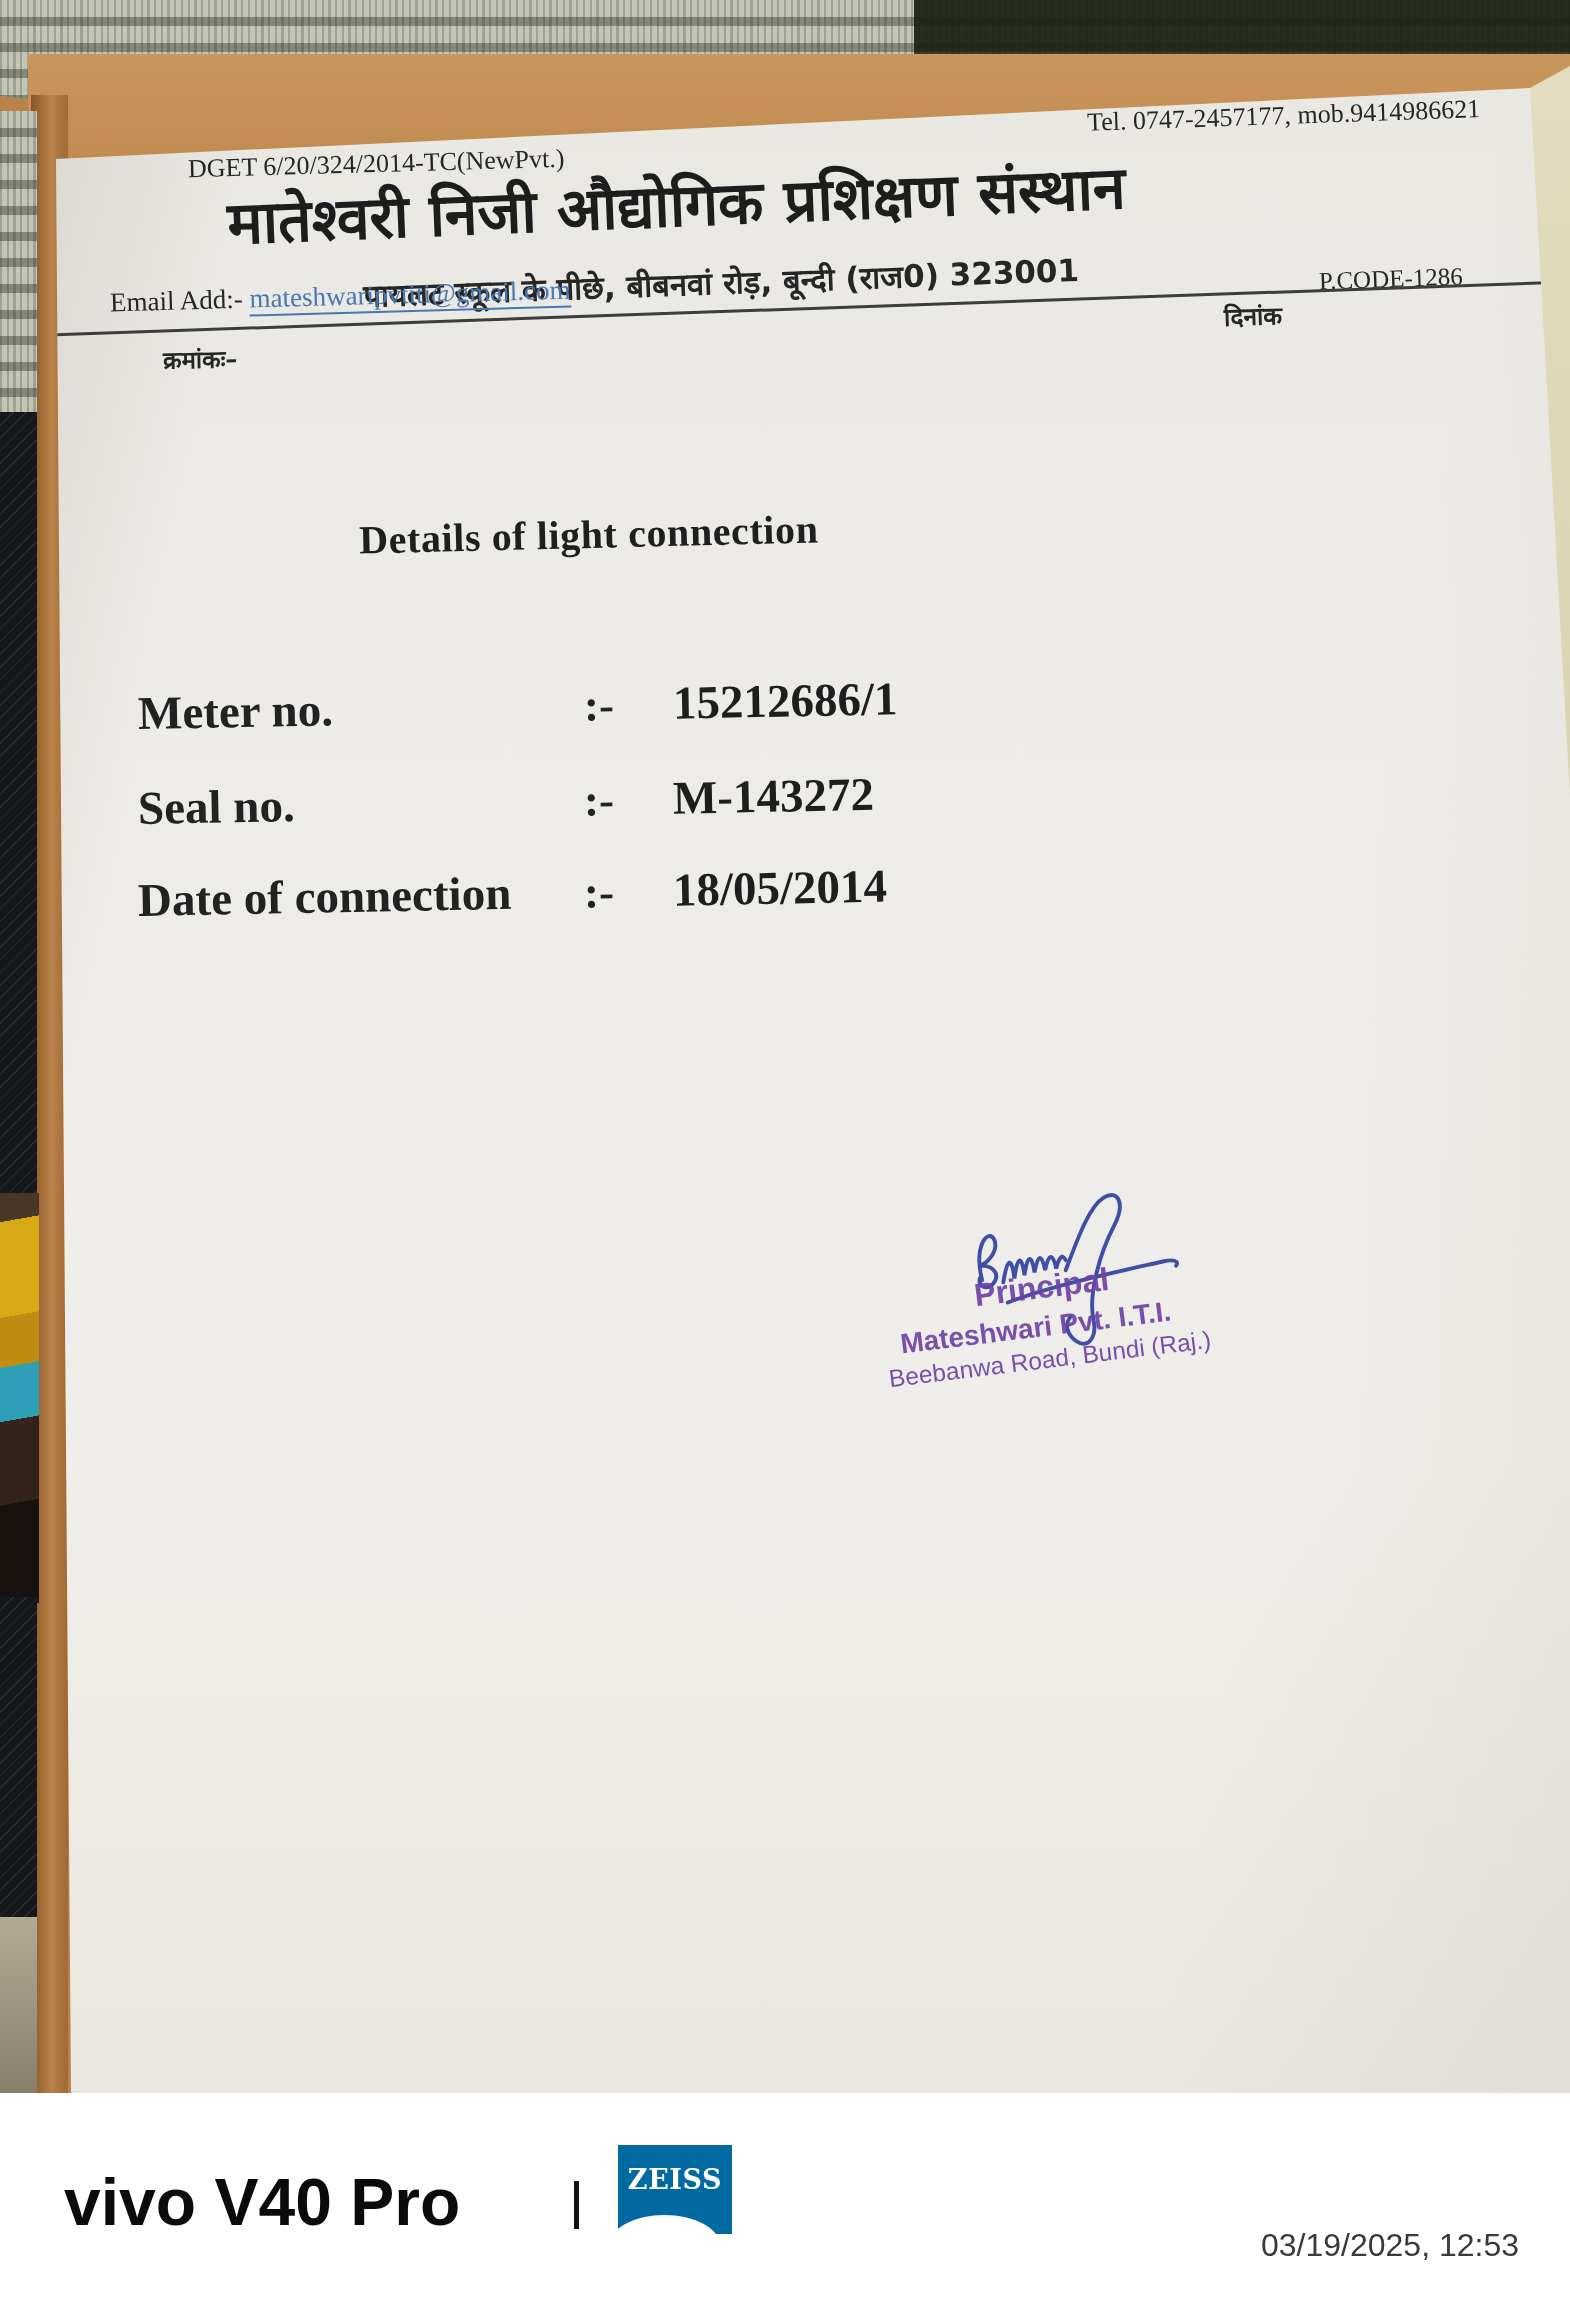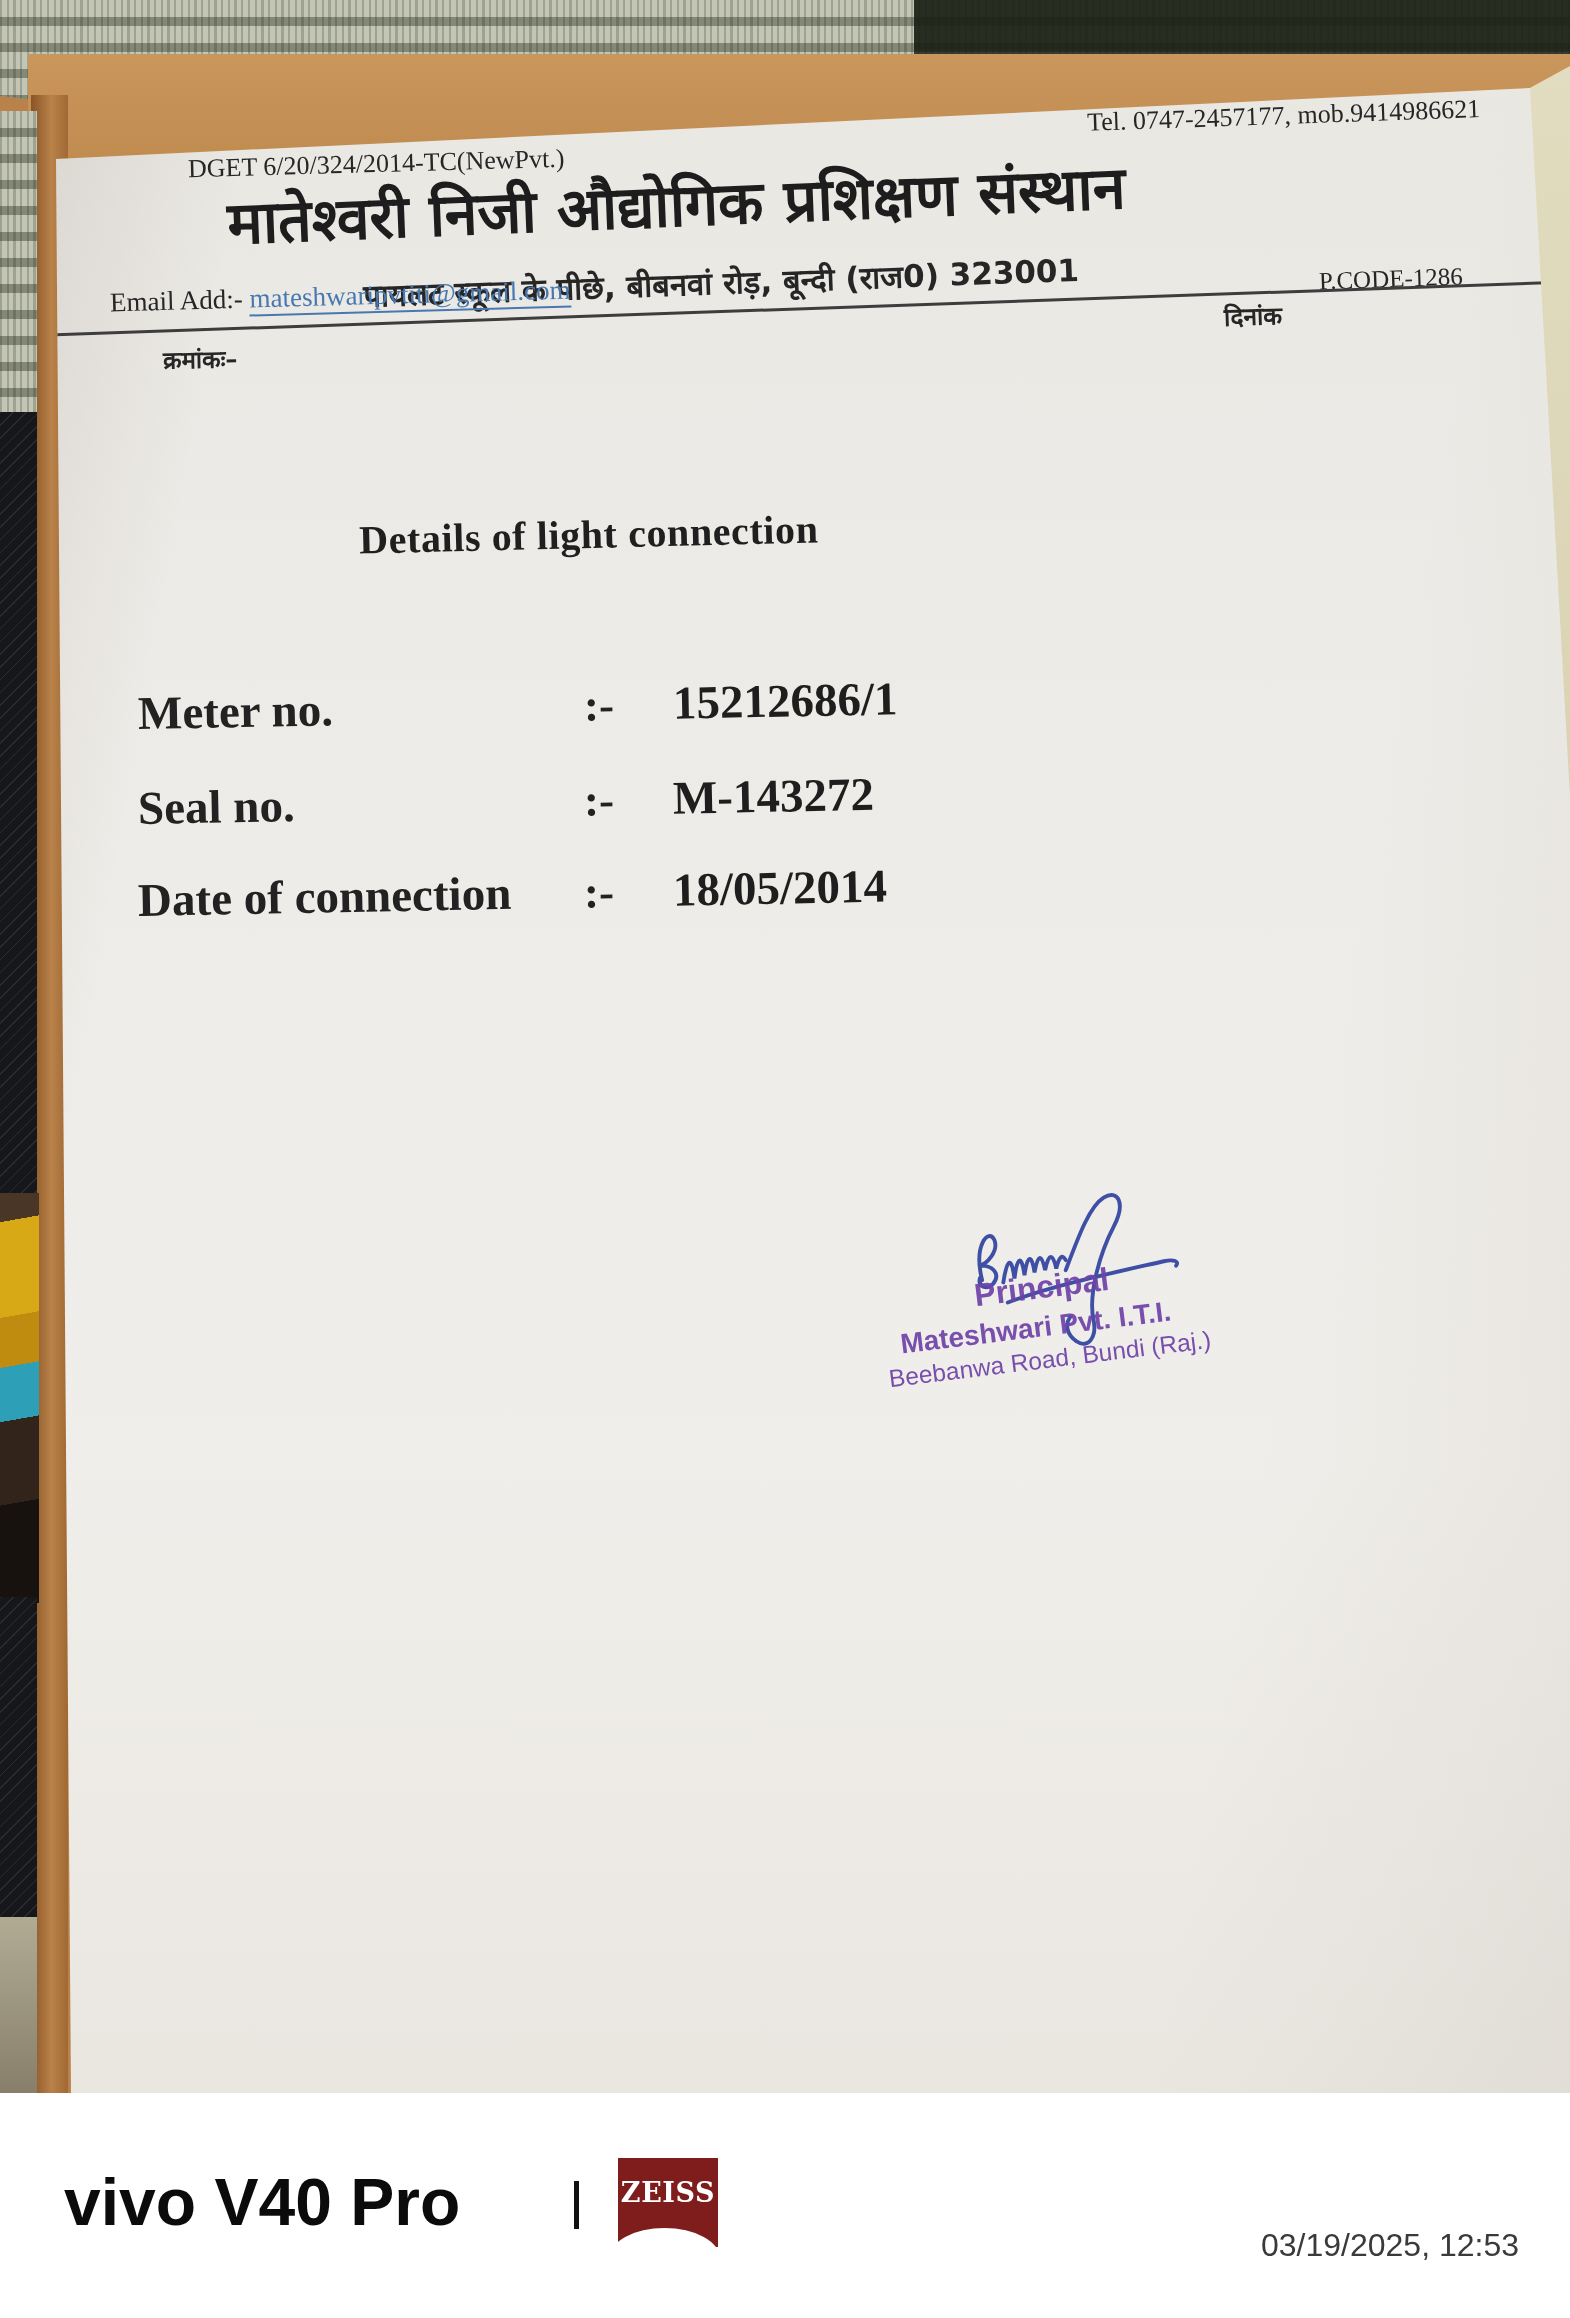--- a/index.html
+++ b/index.html
@@ -89,22 +89,22 @@
   .stamp .s1 { margin-left:95px; font-size:32px; font-weight:bold; }
   .stamp .s2 { margin-left:15.6px;  font-size:28px; font-weight:bold; margin-top:4.5px; }
   .stamp .s3 { margin-left:0;     font-size:24.5px; margin-top:3.3px; }
 
   
   .bar { position:absolute; left:0; top:2093px; width:1570px; height:225px; background:#ffffff;
          font-family:"Liberation Sans", sans-serif; }
   .device { position:absolute; left:64px; top:71px; font-size:66px; font-weight:bold;
             letter-spacing:0px; color:#0b0b0b; white-space:nowrap; }
   .divider { position:absolute; left:574px; top:88px; width:5px; height:48px; background:#111; }
-  .zeiss-badge { position:absolute; left:618px; top:65px; width:100px; height:89px;
-            background:#7f1d1d; overflow:visible; }
+  .zeiss-badge { position:absolute; left:618px; top:52px; width:114px; height:89px;
+            background:#0369a1; overflow:visible; }
   .zeiss-badge::after { content:""; position:absolute; left:-9px; bottom:-42px;
             width:111px; height:61px; background:#ffffff; border-radius:50%; }
   .zeiss-label { position:absolute; left:0; right:0; top:19px; text-align:center;
             font-family:"DejaVu Serif", serif; font-weight:bold; font-size:27px;
             letter-spacing:0.6px; color:#ffffff; }
   .exif { position:absolute; right:51px; top:78px; font-size:39px; font-weight:bold;
           color:#2f2f2f; word-spacing:10px; white-space:nowrap; }
   .tstamp { position:absolute; right:51px; top:134px; font-size:32px; color:#3a3a3a;
           white-space:nowrap; }
 </style>

